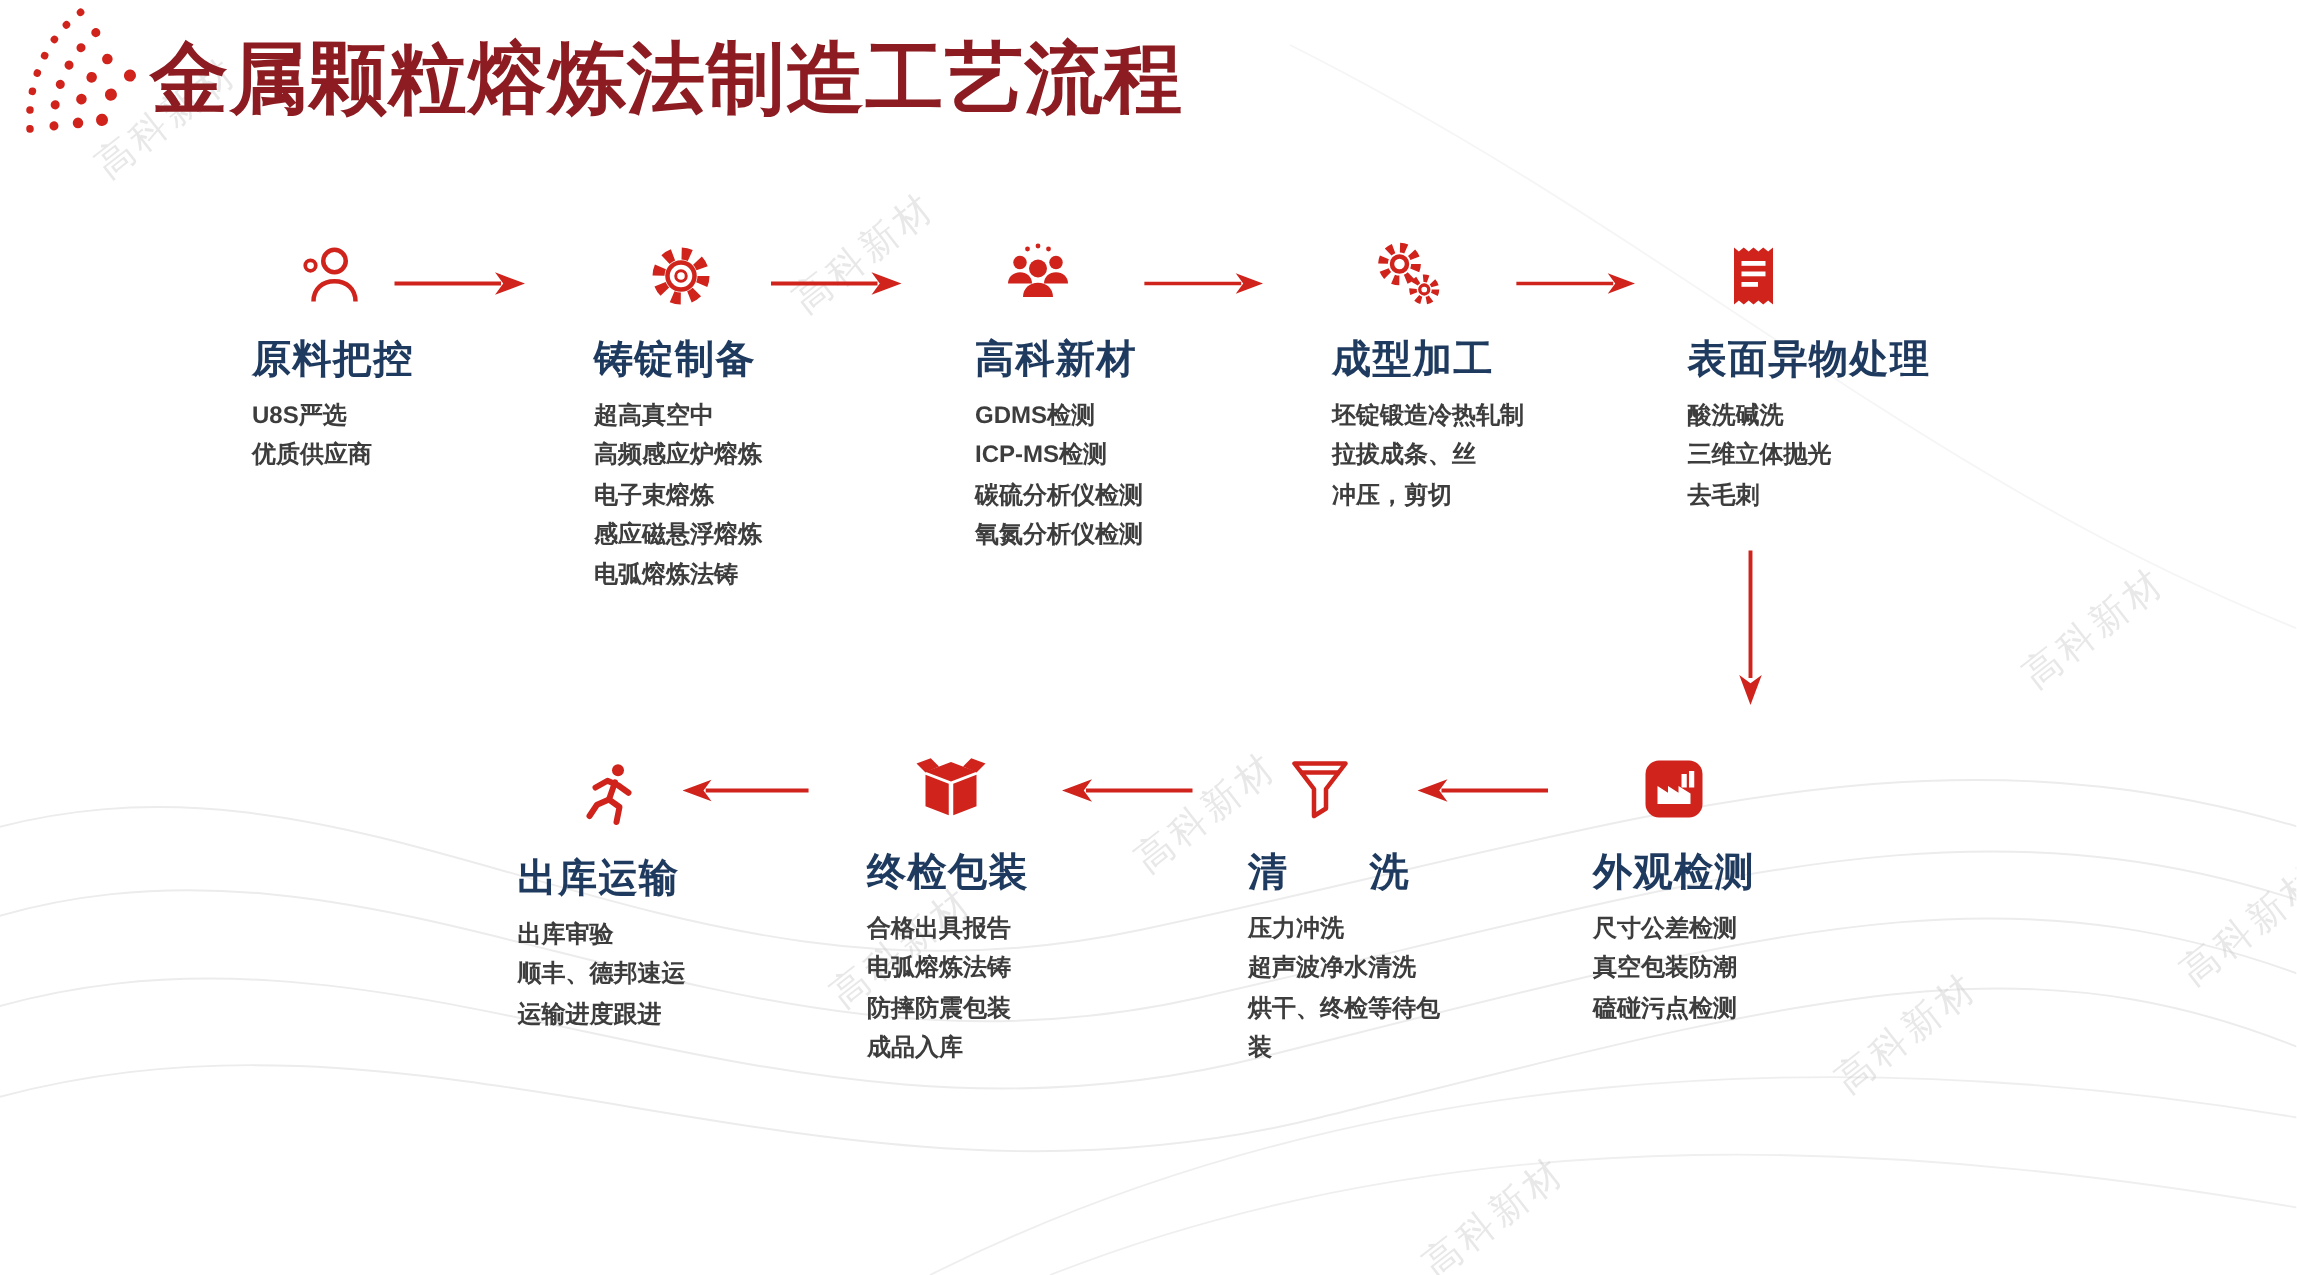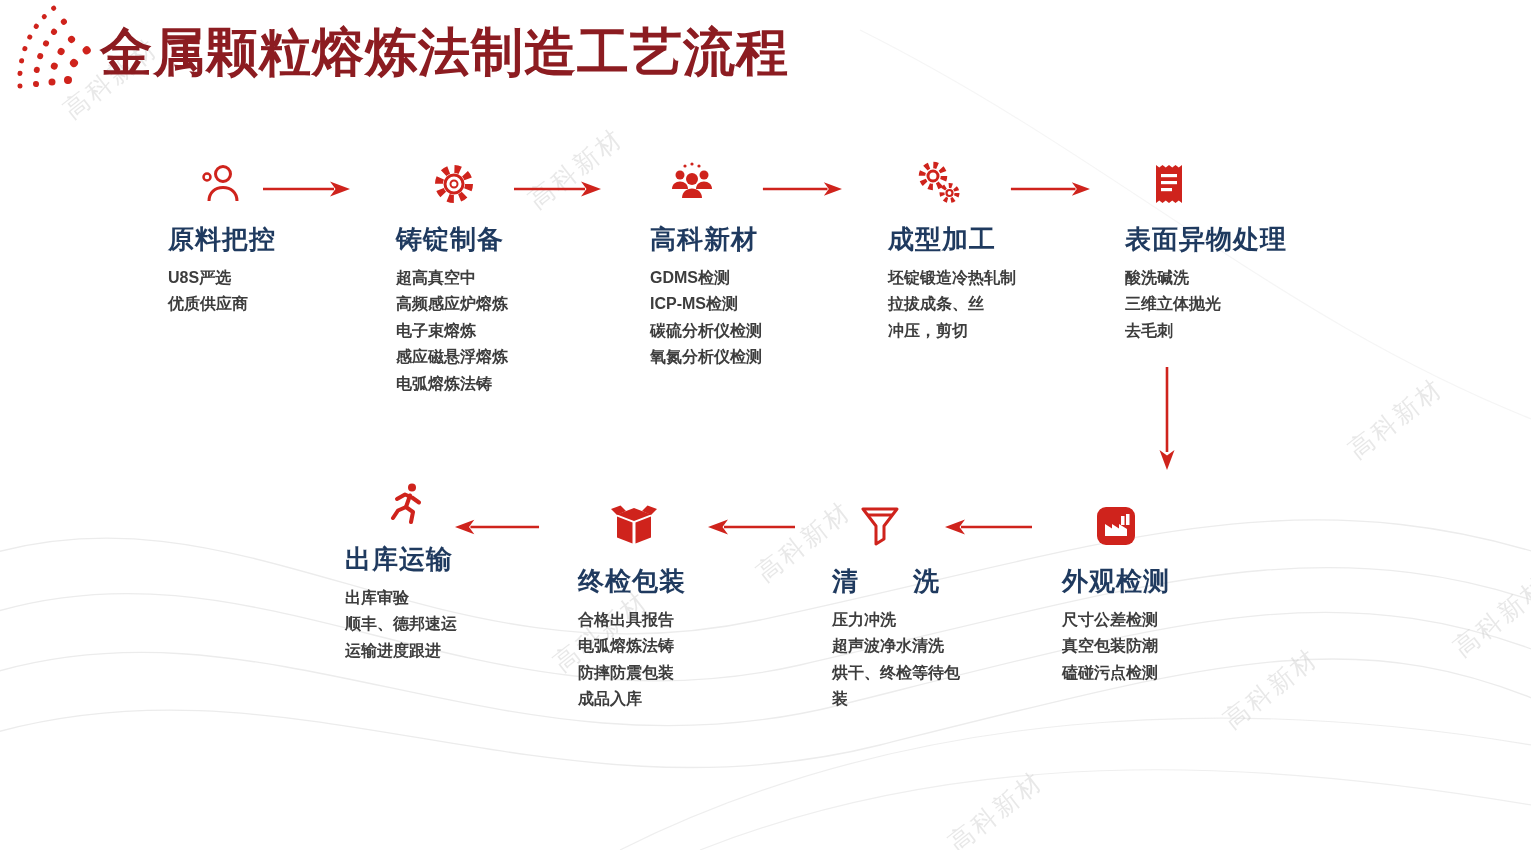--- a/index.html
+++ b/index.html
@@ -185,21 +185,21 @@
       </svg>
   </span>
 
   <span class="arrow" style="left:1157px;top:366px;width:20px;height:104px">
     <svg viewBox="0 0 20 104">
         <path d="M10 1V86" stroke="currentColor" stroke-width="2.6"></path>
         <path d="M10 104 L2.5 84 L10 89.5 L17.5 84 Z" fill="currentColor"></path>
       </svg>
   </span>
 
-  <div class="step" style="left:345px;top:480px;width:160px">
+  <div class="step" style="left:345px;top:506px;width:160px">
     <span class="icon" style="margin-left:38px">
       <svg viewBox="0 0 48 48" fill="none" stroke="currentColor" stroke-width="4" stroke-linecap="round" stroke-linejoin="round">
         <circle cx="29" cy="7.5" r="4" fill="currentColor" stroke="none"></circle>
         <path d="M14 19l8-4.5 7 3 7 5"></path>
         <path d="M27 15.5L23 27l7 5-2 10"></path>
         <path d="M23 27l-8 3.5L10 38"></path>
       </svg>
     </span>
     <h3>出库运输</h3>
     <ul>

